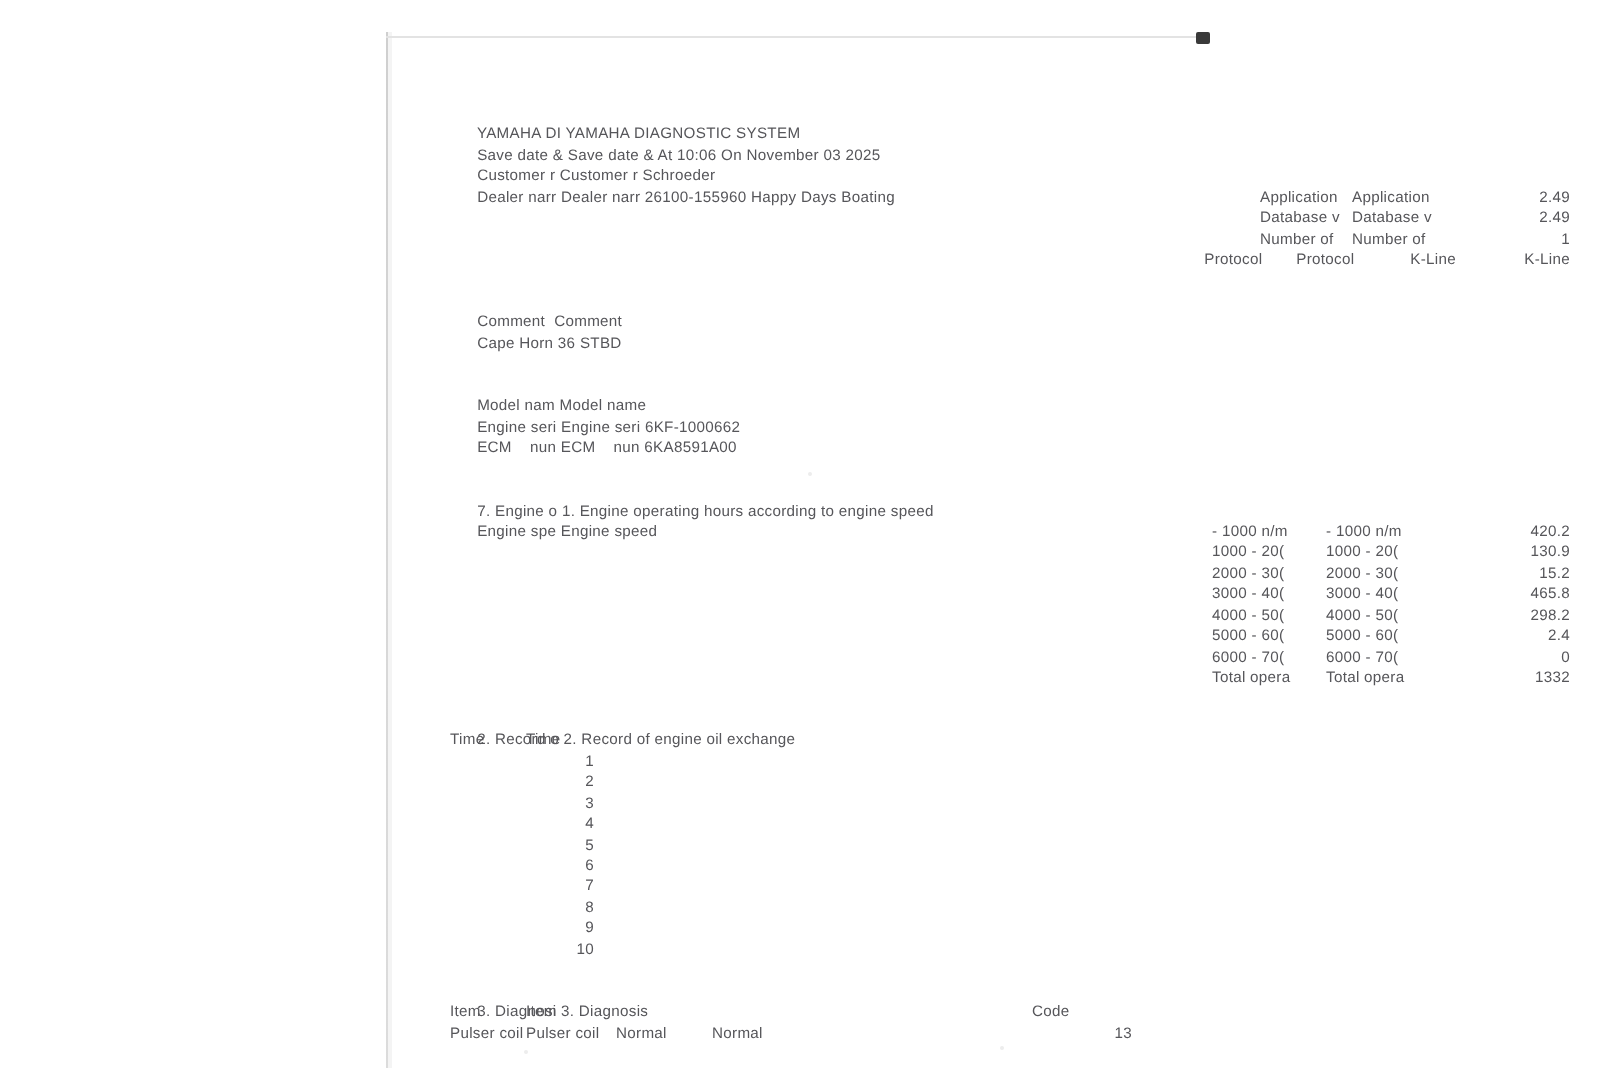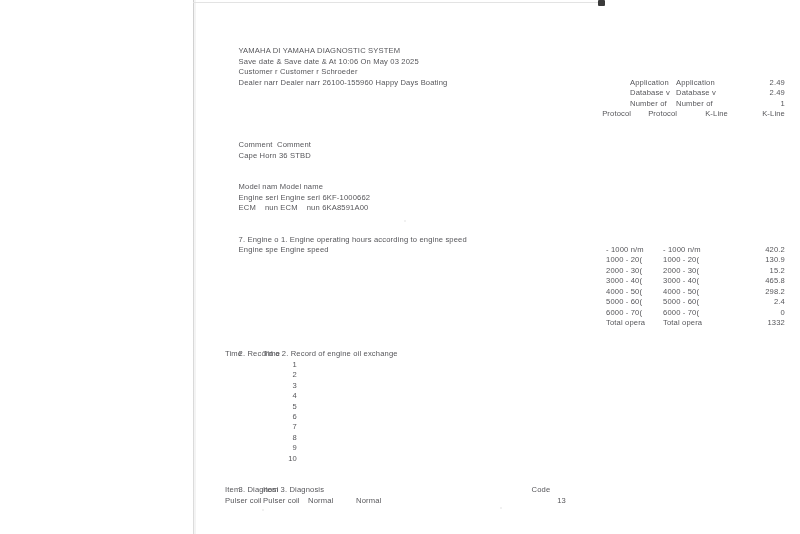--- a/index.html
+++ b/index.html
@@ -12,21 +12,21 @@
     height: 534px;
     position: relative;
     overflow: hidden;
     font-family: "Liberation Sans", sans-serif;
     color: #4a4a4a;
   }
 
   
   #page-sheet {
     position: absolute;
-    left: 0; top: 0;
+    left: 0; top: 16px;
     width: 800px; height: 420px;
     background: #ffffff;
   }
 
   
   #paper-edge {
     position: absolute;
     left: 193px;
     top: 0;
     width: 1px;
@@ -97,21 +97,21 @@
   .o-a { width: 38px; overflow: hidden; white-space: nowrap; flex: 0 0 38px; }
   .o-b { width: 34px; text-align: right; white-space: nowrap; flex: 0 0 34px; }
 
   
   .drow { display: flex; align-items: baseline; height: 10.45px; }
   .d-a { width: 38px; overflow: hidden; white-space: nowrap; flex: 0 0 38px; }
   .d-b { width: 45px; overflow: hidden; white-space: nowrap; flex: 0 0 45px; }
   .d-c { width: 48px; overflow: hidden; white-space: nowrap; flex: 0 0 48px; }
   .d-d { width: 160px; white-space: nowrap; flex: 0 0 160px; }
   .d-code { width: 50px; text-align: right; white-space: nowrap; flex: 0 0 50px; }
-  .d-codehdr { width: 50px; text-align: center; white-space: nowrap; flex: 0 0 50px; }
+  .d-codehdr { width: 50px; text-align: left; white-space: nowrap; flex: 0 0 50px; }
 
   
   .speckle {
     position: absolute;
     background: #ededed;
     border-radius: 50%;
   }
 </style>
 </head>
 <body>
@@ -128,21 +128,21 @@
   <div class="speckle" style="left:404px; top:220px; width:2px; height:2px;"></div>
   <div class="speckle" style="left:612px; top:310px; width:2px; height:2px;"></div>
 
   <div id="report">
 
     <div class="line">
       <span>YAMAHA DI</span><span> </span><span>YAMAHA DIAGNOSTIC SYSTEM</span>
     </div>
 
     <div class="line">
-      <span>Save date &amp;</span><span> </span><span>Save date &amp;</span><span> </span><span>At 10:06 On May 03 2025</span>
+      <span>Save date &amp;</span><span> </span><span>Save date &amp;</span><span> </span><span>At 10:06 On November 03 2025</span>
     </div>
 
     <div class="line">
       <span>Customer r</span><span> </span><span>Customer r</span><span> </span><span>Schroeder</span>
     </div>
 
     <div class="line">
       <span>Dealer narr</span><span> </span><span>Dealer narr</span><span> </span><span>26100-155960 Happy Days Boating</span>
     </div>
 

